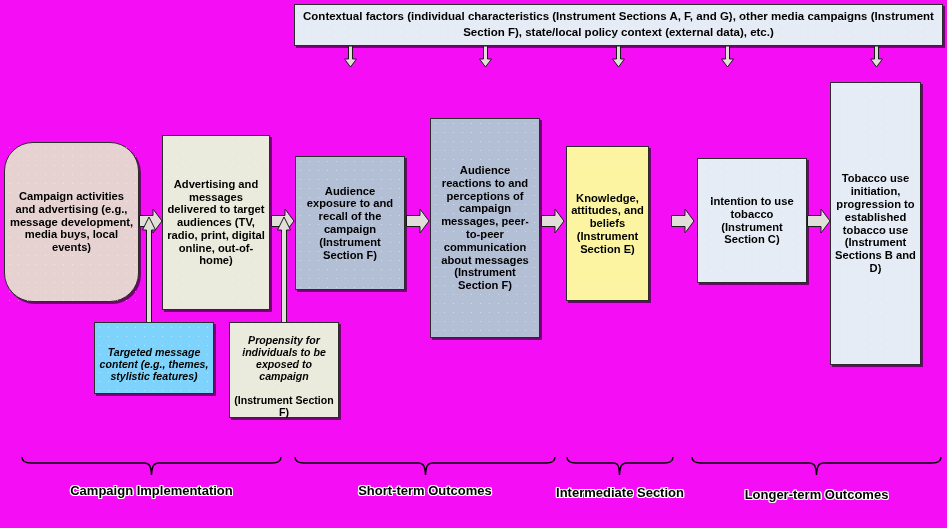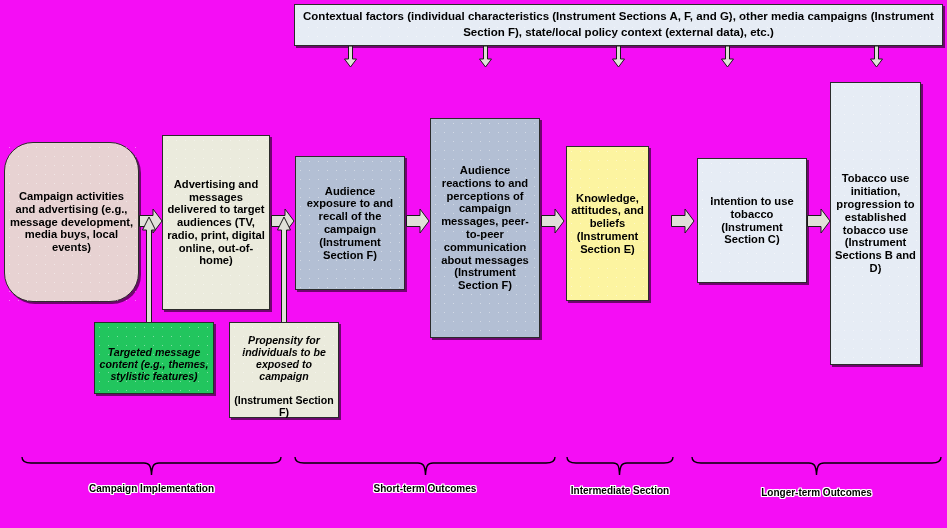--- a/index.html
+++ b/index.html
@@ -37,21 +37,21 @@
   
   #b1{left:4px;  top:142px; width:135px; height:160px; background:#e7d2d2; font-size:11.2px;border-radius:29px;}
   #b2{left:162px;top:135px; width:108px; height:175px; background:#ebebdd; font-size:11.2px;}
   #b3{left:295px;top:156px; width:110px; height:134px; background:#b3bfd4; font-size:11.2px;}
   #b4{left:430px;top:118px; width:110px; height:220px; background:#b3bfd4; font-size:11.2px;}
   #b5{left:566px;top:146px; width:83px; height:155px; background:#fcf4a0; font-size:11.2px;}
   #b6{left:697px;top:158px; width:110px; height:125px; background:#e6ecf5; font-size:11.2px;}
   #b7{left:830px;top:82px;  width:91px; height:283px; background:#e6ecf5; font-size:11.2px;}
 
   
-  #s1{left:94px; top:322px; width:120px; height:72px; background:#22c55e; font-size:10.6px;}
+  #s1{left:94px; top:322px; width:120px; height:72px; background:#7dd3fc; font-size:10.6px;}
   #s2{left:229px;top:322px; width:110px; height:96px; background:#ebebdd; font-size:10.6px;}
   .ital{font-style:italic;}
   .noital{font-style:normal;}
 
   
   .box::before{
     content:"";position:absolute;inset:0;pointer-events:none;
     background-image:radial-gradient(rgba(255,255,255,.85) 0.7px, transparent 0.8px);
     background-size:9px 9px;opacity:.5;
   }
@@ -67,21 +67,21 @@
   
   .darrow{position:absolute;top:46px;width:13px;height:22px;}
   .darrow svg{display:block;}
 
   
   .bracket{position:absolute;height:22px;}
   .bracket svg{display:block;}
 
   .blabel{
     position:absolute;
-    font-size:10px;font-weight:bold;color:#000;
+    font-size:13px;font-weight:bold;color:#000;
     text-align:center;white-space:nowrap;
     text-shadow:
       1px 1px 0 #fff, -1px 1px 0 #fff, 1px -1px 0 #fff, -1px -1px 0 #fff,
       0 1px 0 #fff, 0 -1px 0 #fff, 1px 0 0 #fff, -1px 0 0 #fff;
   }
 </style>
 </head>
 <body>
 
 <div id="stage">

